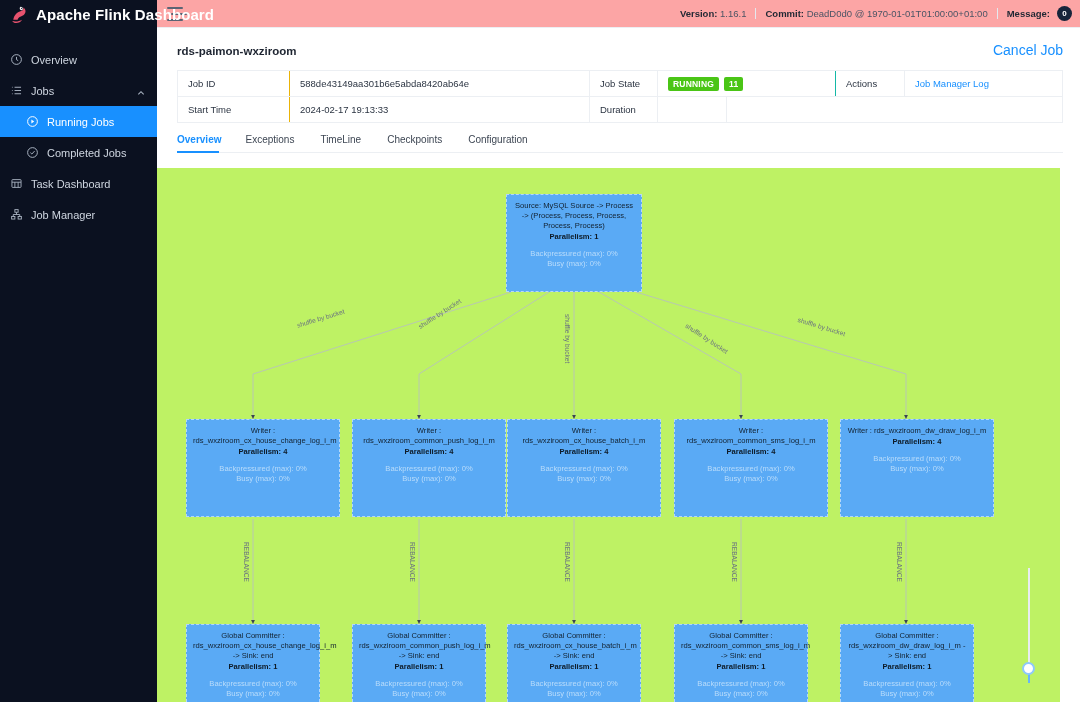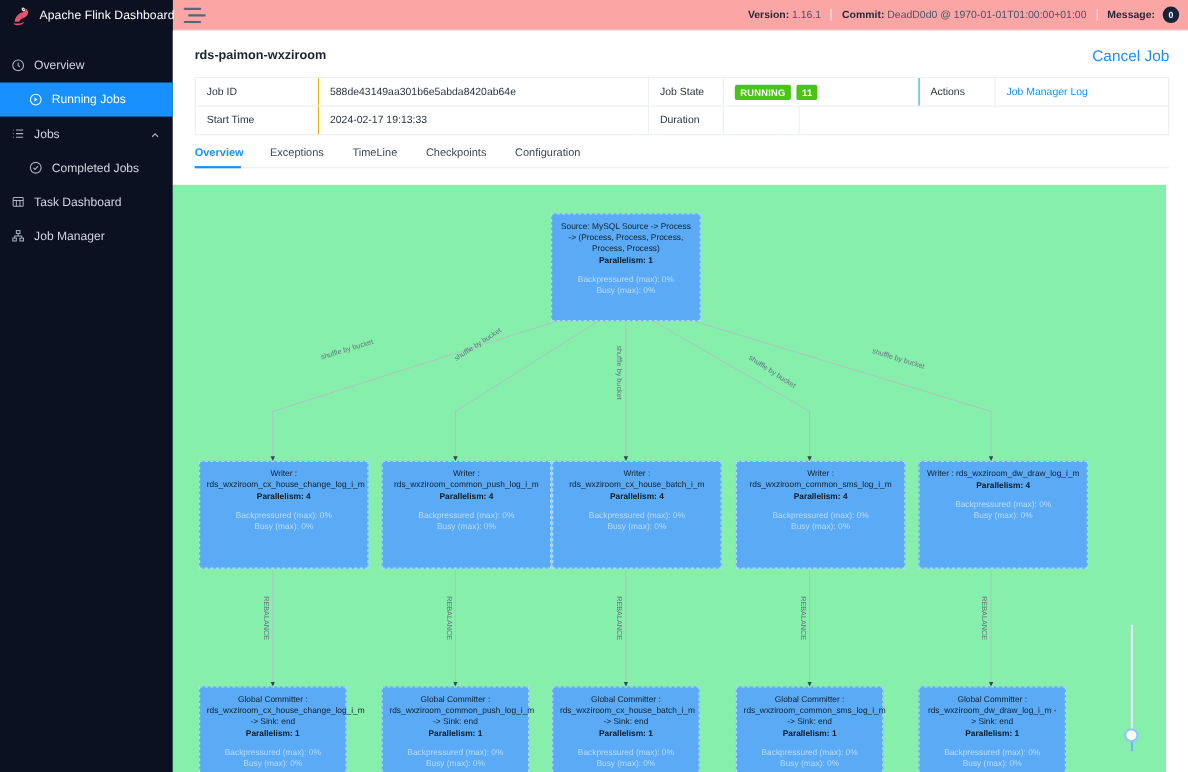--- a/index.html
+++ b/index.html
@@ -21,21 +21,21 @@
     z-index: 5;
   }
   .brand {
     height: 28px;
     display: flex; align-items: center; gap: 7px;
     padding: 0 8px;
     background: #0b1120;
   }
   .brand-logo { width: 21px; height: 21px; position: relative; flex: 0 0 21px; }
   .brand-title {
-    font-size: 11px; font-weight: normal; color: #ffffff;
+    font-size: 15px; font-weight: bold; color: #ffffff;
     letter-spacing: .1px; white-space: nowrap;
   }
   .nav { padding-top: 16px; }
   .nav-item {
     display: flex; align-items: center;
     height: 31px;
     padding-left: 10px;
     font-size: 11px;
     color: #cfd6e0;
     position: relative;
@@ -142,22 +142,22 @@
   .tab:first-child { padding-right: 10px; }
   .tab.active { color: #1890ff; font-weight: bold; }
   .tab.active::after {
     content:""; position: absolute; left: 0; right: 12px; bottom: -1px;
     height: 2px; background: #1890ff;
   }
   .graph-outer {
     position: absolute;
     left: 0; top: 168px;
     width: 1060px; height: 534px;
-    background: #86efac;
-    border-left: 1px solid #0f766e;
+    background: #bef264;
+    border-left: 6px solid #0f766e;
   }
   .canvas {
     position: absolute;
     left: 175px; top: 6px;
     width: 886px; height: 528px;
   }
   svg.edges { position: absolute; left: 0; top: 0; width: 886px; height: 528px; overflow: visible; }
 
   .node {
     position: absolute;
@@ -230,42 +230,42 @@
       <div class="nav-item">
         <span class="ic">
           <svg width="13" height="13" viewBox="0 0 20 20" fill="none" stroke="#aab4c2" stroke-width="1.5">
             <circle cx="10" cy="10" r="7.5"></circle>
               <path d="M10 6v4.2l2.6 1.6"></path>
           </svg>
         </span>
         <span class="nav-label">Overview</span>
       </div>
 
-      <div class="nav-item sub active">
-        <span class="ic">
-          <svg width="13" height="13" viewBox="0 0 20 20" fill="none" stroke="#ffffff" stroke-width="1.5">
-            <circle cx="10" cy="10" r="7.5"></circle>
-              <path d="M8.3 7l4.3 3-4.3 3z" fill="#ffffff" stroke="none"></path>
-          </svg>
-        </span>
-        <span class="nav-label">Running Jobs</span>
-      </div>
-
       <div class="nav-item">
         <span class="ic">
           <svg width="13" height="13" viewBox="0 0 20 20" stroke="#aab4c2" stroke-width="1.5">
             <path d="M3 5h1M3 10h1M3 15h1M7 5h10M7 10h10M7 15h10"></path>
           </svg>
         </span>
         <span class="nav-label">Jobs</span>
         <span class="caret">
           <svg width="8" height="8" viewBox="0 0 12 12" stroke="#aab4c2" stroke-width="1.6" fill="none">
             <path d="M2 8l4-4 4 4"></path>
           </svg>
         </span>
+      </div>
+
+      <div class="nav-item sub active">
+        <span class="ic">
+          <svg width="13" height="13" viewBox="0 0 20 20" fill="none" stroke="#ffffff" stroke-width="1.5">
+            <circle cx="10" cy="10" r="7.5"></circle>
+              <path d="M8.3 7l4.3 3-4.3 3z" fill="#ffffff" stroke="none"></path>
+          </svg>
+        </span>
+        <span class="nav-label">Running Jobs</span>
       </div>
 
       <div class="nav-item sub">
         <span class="ic">
           <svg width="13" height="13" viewBox="0 0 20 20" fill="none" stroke="#aab4c2" stroke-width="1.5">
             <circle cx="10" cy="10" r="7.5"></circle>
               <path d="M6.8 10.2l2.2 2.2 4.2-4.6"></path>
           </svg>
         </span>
         <span class="nav-label">Completed Jobs</span>

